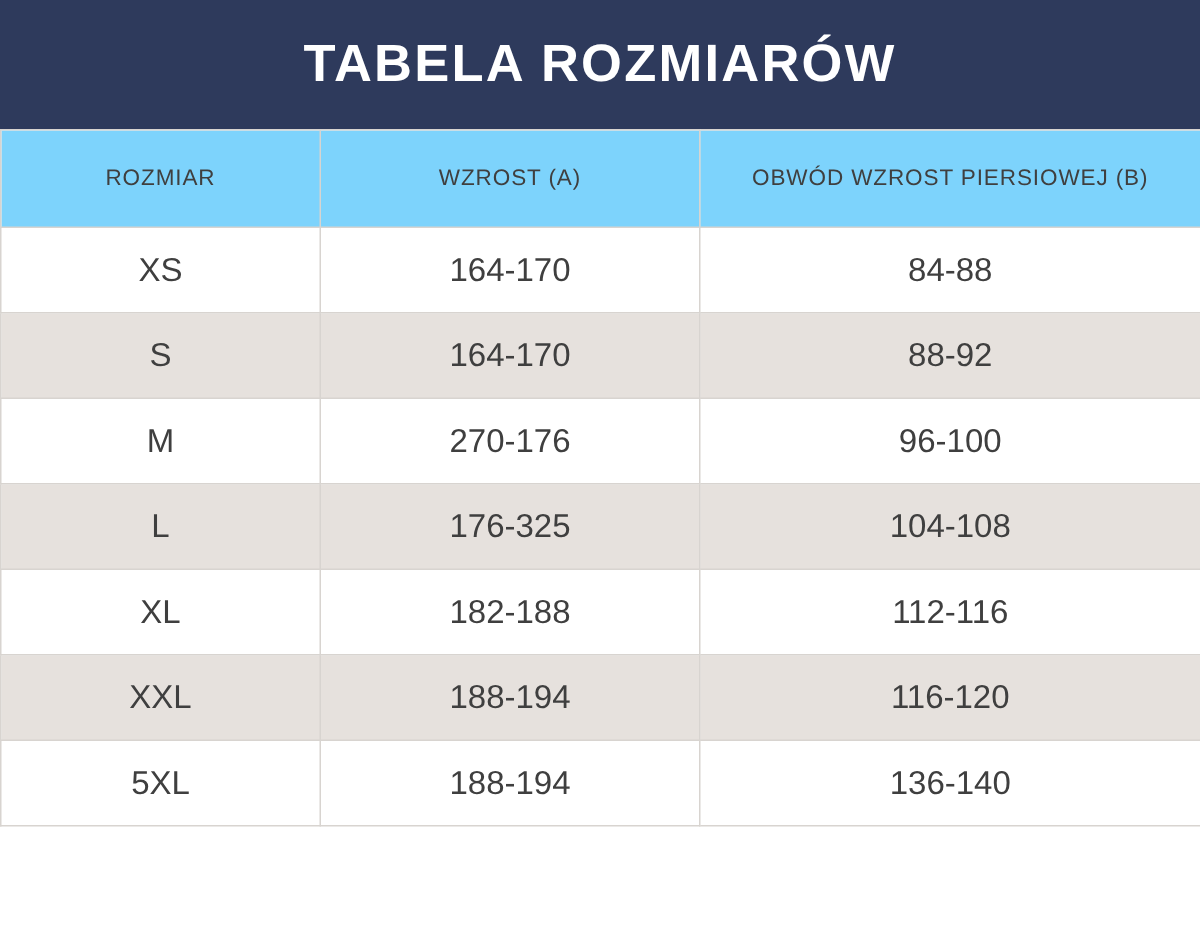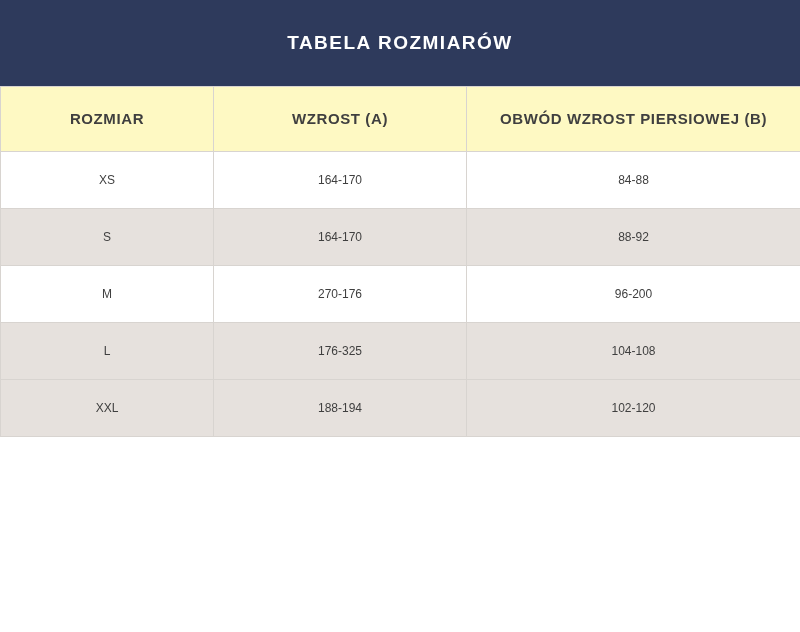--- a/index.html
+++ b/index.html
@@ -25,21 +25,21 @@
   .title-bar {
     background: #2e3a5c;
     color: #ffffff;
     height: 86px;
     display: flex;
     align-items: center;
     justify-content: center;
     letter-spacing: 1px;
   }
   .title-bar .title-text {
-    font-size: 19px;
+    font-size: 35px;
     font-weight: bold;
     letter-spacing: 1.5px;
     text-align: right;
   }
   table.size-table {
     border-collapse: collapse;
     width: 100%;
     table-layout: fixed;
   }
   table.size-table col.c0 { width: 213px; }
@@ -47,30 +47,30 @@
   table.size-table col.c2 { width: 334px; }
 
   table.size-table th,
   table.size-table td {
     border: 1px solid #d8d4d0;
     text-align: center;
     vertical-align: middle;
     color: #3f3f3f;
   }
   table.size-table thead th {
-    background: #fef9c3;
+    background: #7dd3fc;
     font-size: 15px;
-    font-weight: bold;
+    font-weight: normal;
     letter-spacing: 0.6px;
     height: 56px;
     padding: 4px 6px;
     line-height: 1.25;
   }
   table.size-table tbody td {
-    font-size: 12px;
+    font-size: 22px;
     height: 52px;
     padding: 2px 6px;
     font-weight: normal;
   }
   table.size-table tbody tr.odd td {
     background: #ffffff;
   }
   table.size-table tbody tr.even td {
     background: #e6e1dd;
   }
@@ -104,28 +104,38 @@
         <td>84-88</td>
       </tr>
       <tr class="even">
         <td>S</td>
         <td>164-170</td>
         <td>88-92</td>
       </tr>
       <tr class="odd">
         <td>M</td>
         <td>270-176</td>
-        <td>96-200</td>
+        <td>96-100</td>
       </tr>
       <tr class="even">
         <td>L</td>
         <td>176-325</td>
         <td>104-108</td>
       </tr>
+      <tr class="odd">
+        <td>XL</td>
+        <td>182-188</td>
+        <td>112-116</td>
+      </tr>
       <tr class="even">
         <td>XXL</td>
         <td>188-194</td>
-        <td>102-120</td>
+        <td>116-120</td>
+      </tr>
+      <tr class="odd">
+        <td>5XL</td>
+        <td>188-194</td>
+        <td>136-140</td>
       </tr>
     </tbody>
   </table>
 
 </div>
 
 </body></html>

